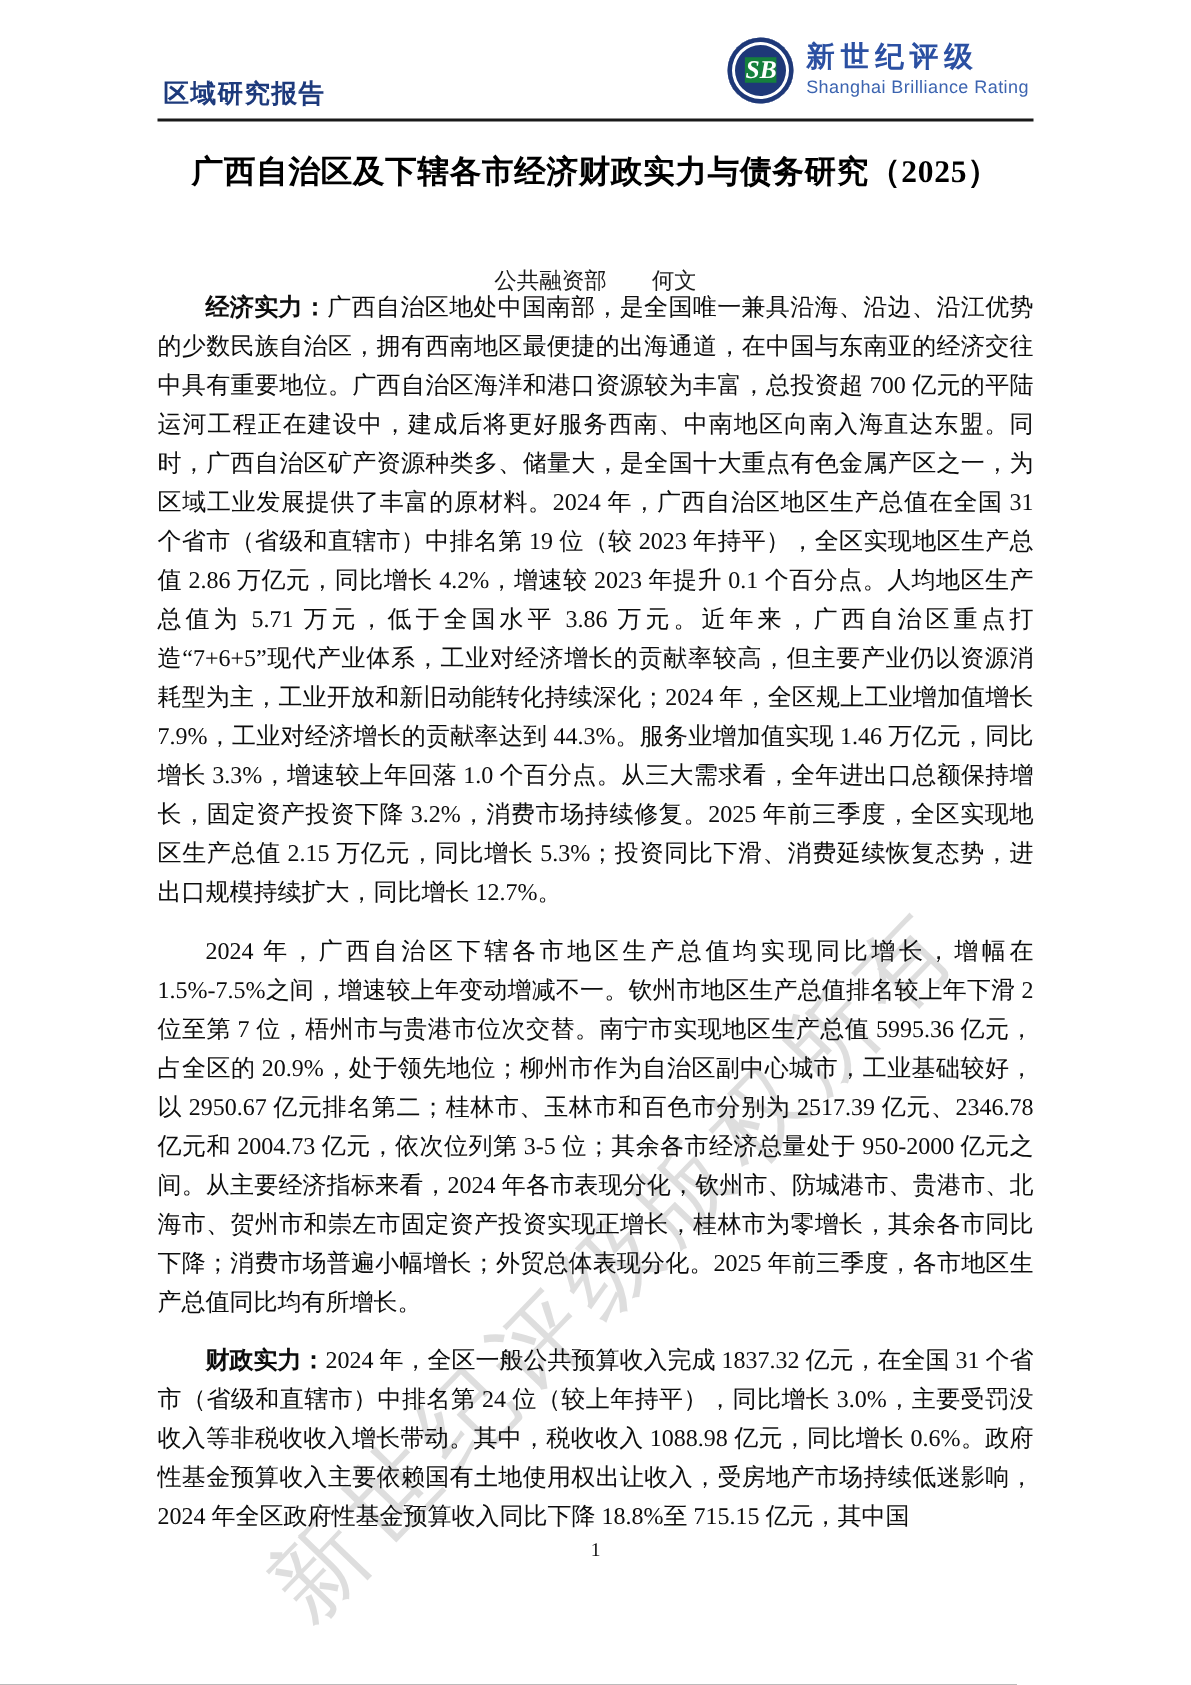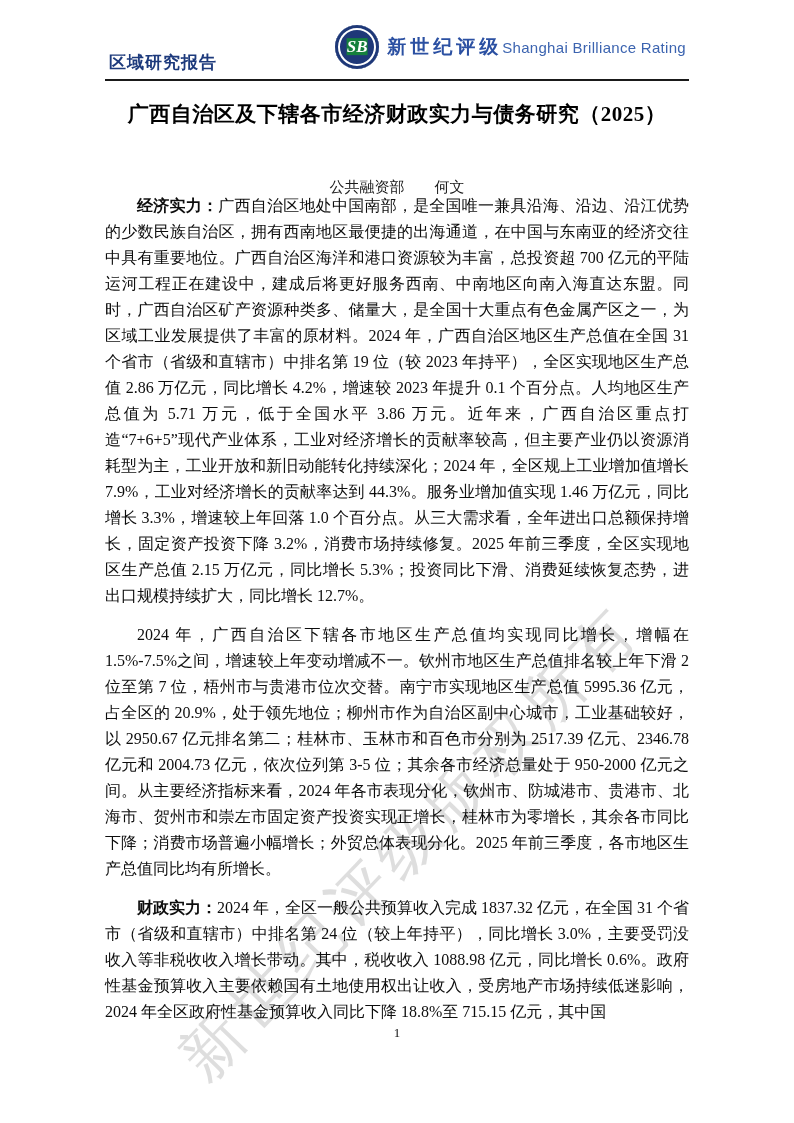--- a/index.html
+++ b/index.html
@@ -50,33 +50,33 @@
     left: 50%; top: 50%;
     transform: translate(-50%, -52%);
     color: #ffffff;
     background: #15803d;
     font-family: "Liberation Serif", serif;
     font-style: italic;
     font-weight: bold;
     font-size: 17px;
     line-height: 1;
   }
-  .logo-text { display: flex; }
+  .logo-text { display: flex; flex-direction: column; }
   .logo-cn {
     font-family: "Liberation Serif", serif;
     font-weight: bold;
     font-size: 19px;
     color: #2b50a2;
     letter-spacing: 4px;
     white-space: nowrap;
     line-height: 1.1;
   }
   .logo-en {
     font-family: "Liberation Sans", sans-serif;
-    font-size: 15px;
+    font-size: 12px;
     color: #3c64b0;
     letter-spacing: 0.3px;
     margin-top: 2px;
     white-space: nowrap;
   }
 
   
   .doc-title {
     position: absolute;
     left: 0; top: 100px;

